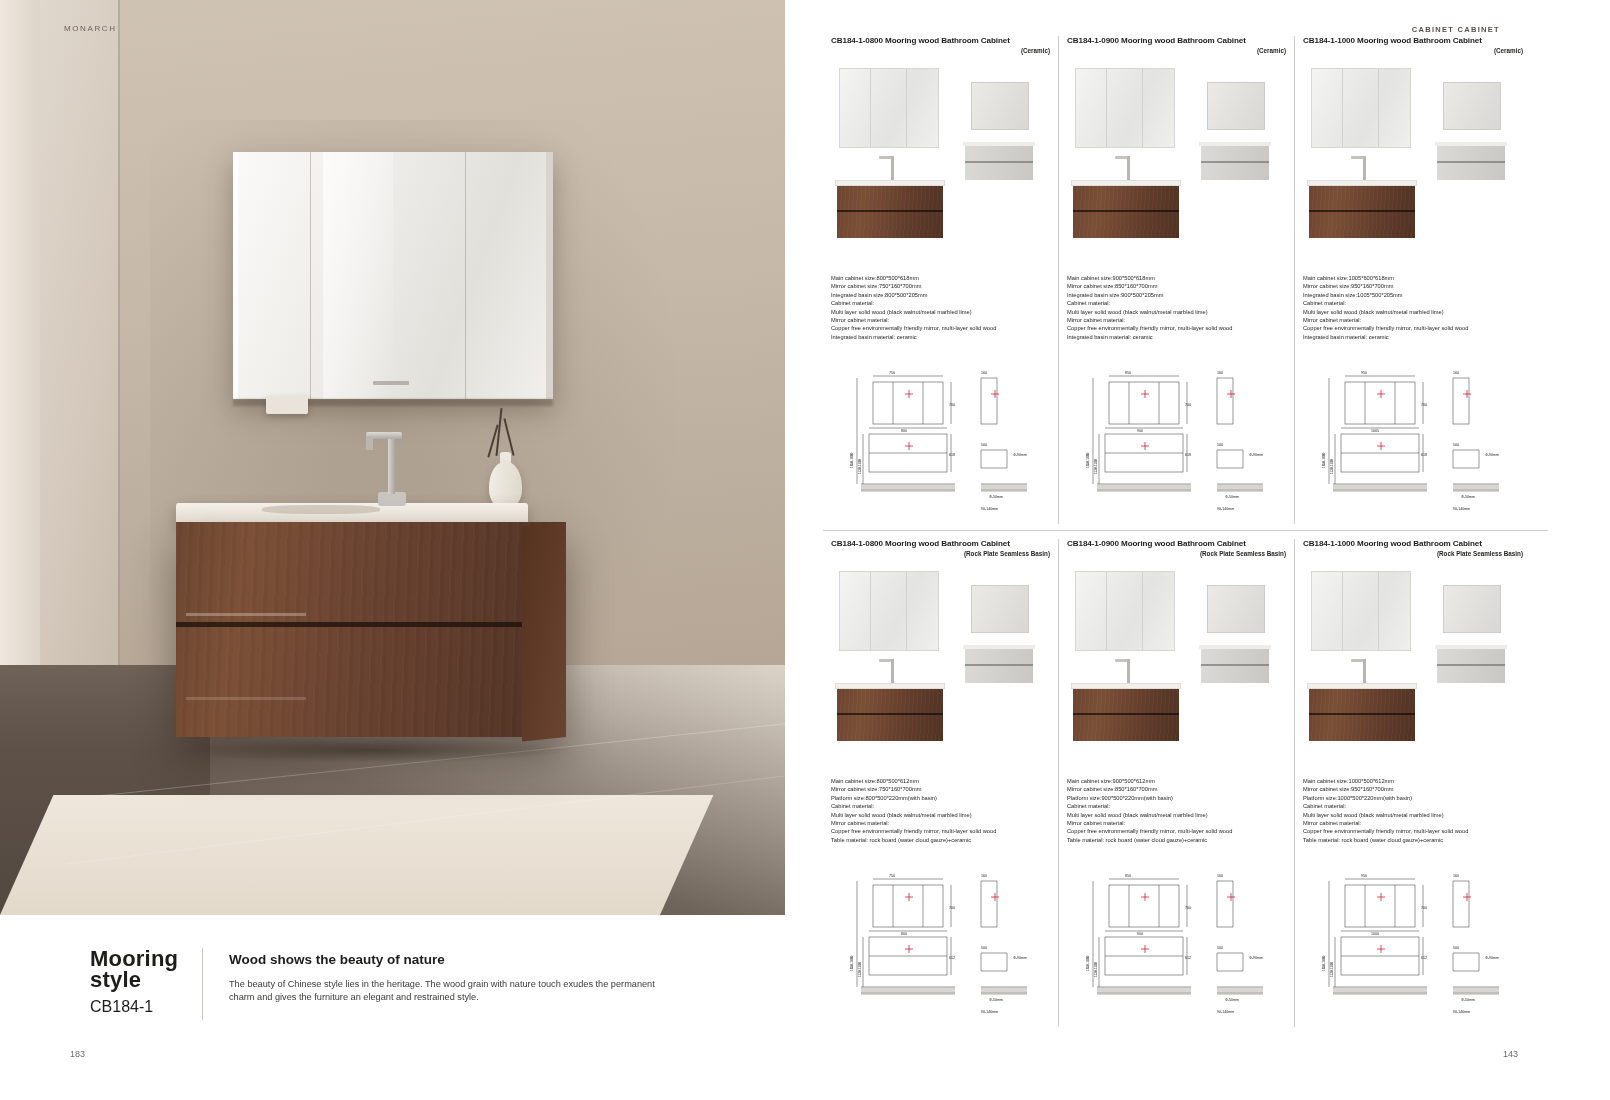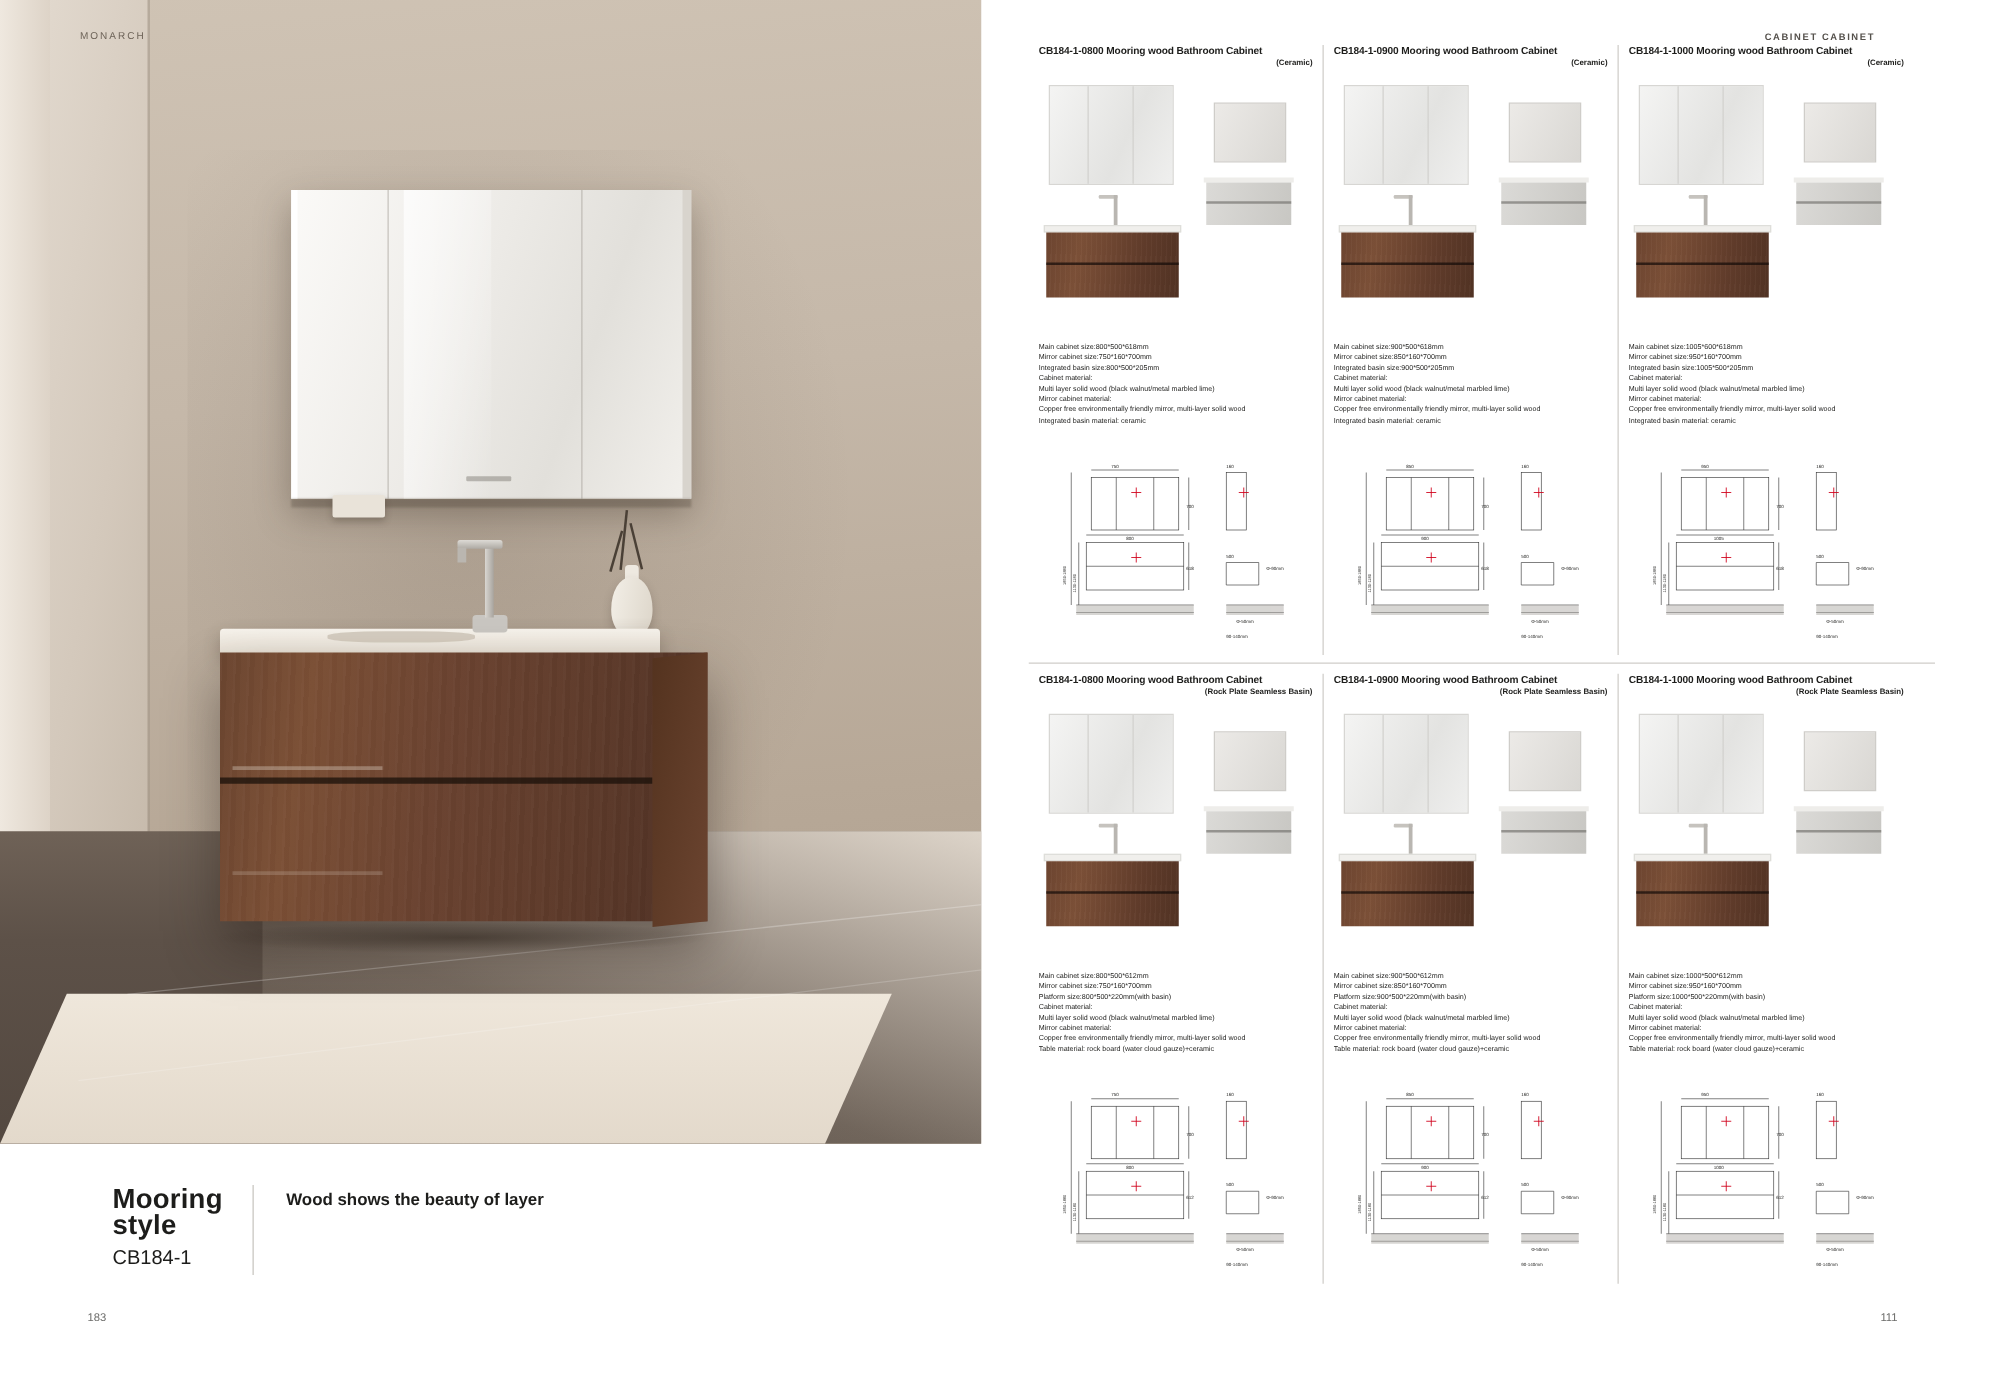--- a/index.html
+++ b/index.html
@@ -180,21 +180,22 @@
       <div class="monarch">MONARCH</div>
     </div>
 
     <div class="left-caption">
       <div class="brand-name">
         <span>Mooring</span><br>
         <span>style</span>
       </div>
       <div class="brand-code">CB184-1</div>
       <div class="divider"></div>
-      <div class="cap-title">Wood shows the beauty of layer</div>
+      <div class="cap-title">Wood shows the beauty of nature</div>
+      <div class="cap-body">The beauty of Chinese style lies in the heritage. The wood grain with nature touch exudes the permanent charm and gives the furniture an elegant and restrained style.</div>
     </div>
     <div class="pageno-left">183</div>
   </div>
 
   <div class="right-page">
     <div class="rp-header">CABINET CABINET</div>
 
     <div class="grid">
 
       <div class="row">
@@ -697,15 +698,15 @@
               <g fill="#1d1d1b" font-size="3.2" font-family="Liberation Sans, sans-serif" transform="rotate(-90)">
                 <text x="-104" y="22">1850-1880</text>
                 <text x="-110" y="30">1130-1180</text>
               </g>
             </svg>
           </div>
         </div>
       </div>
     </div>
 
-    <div class="pageno-right">111</div>
+    <div class="pageno-right">143</div>
   </div>
 </div>
 
 </body></html>

